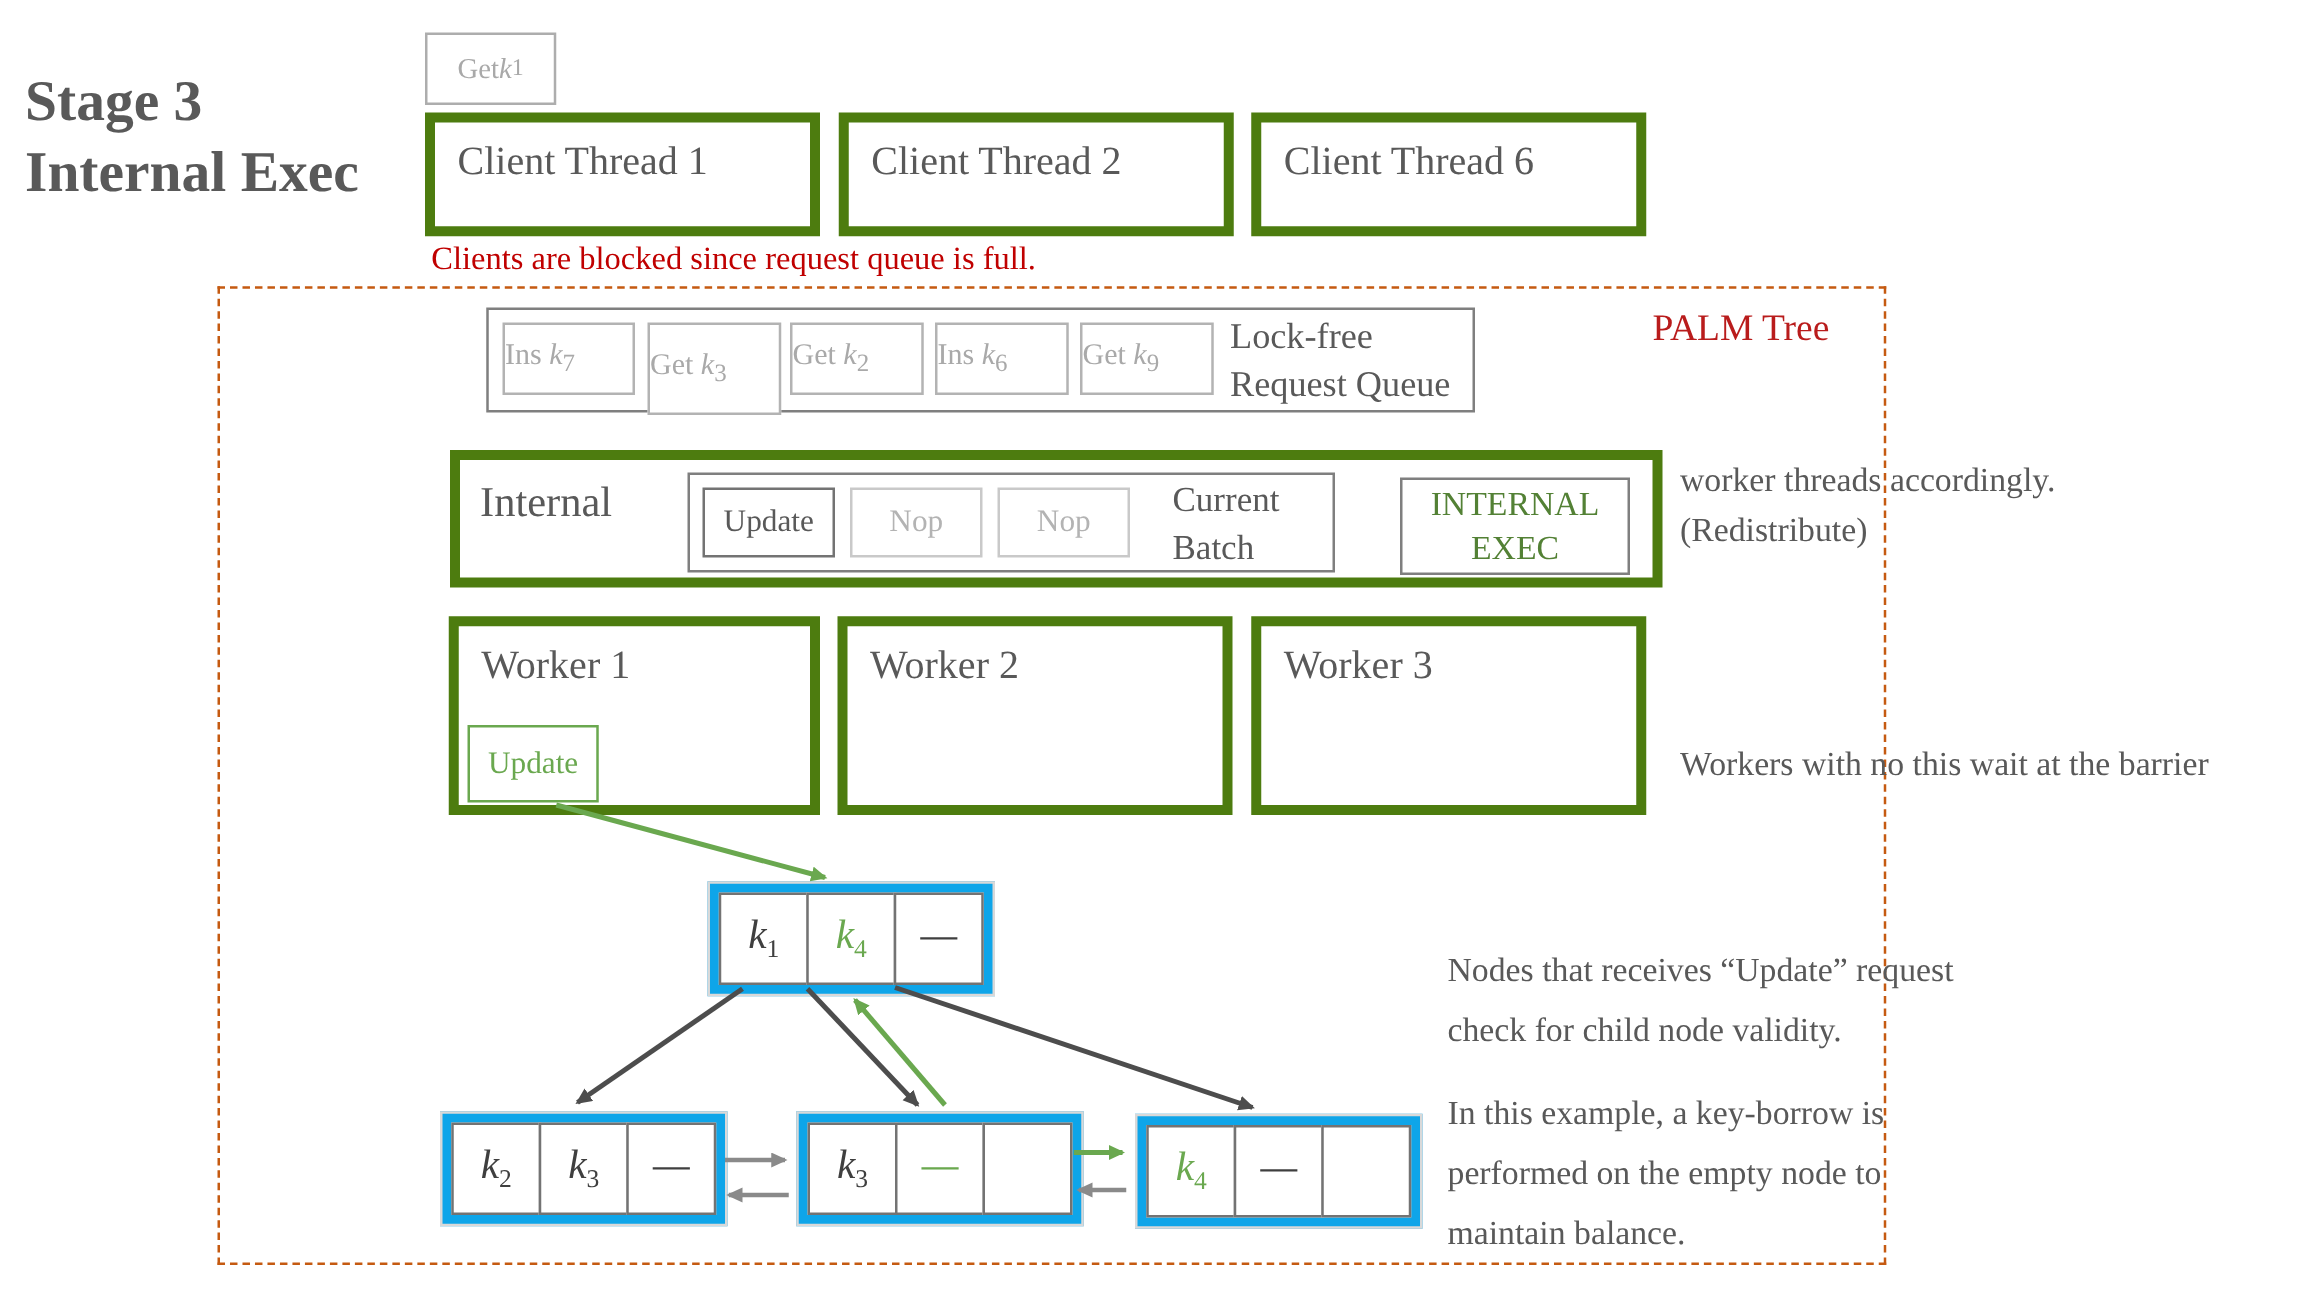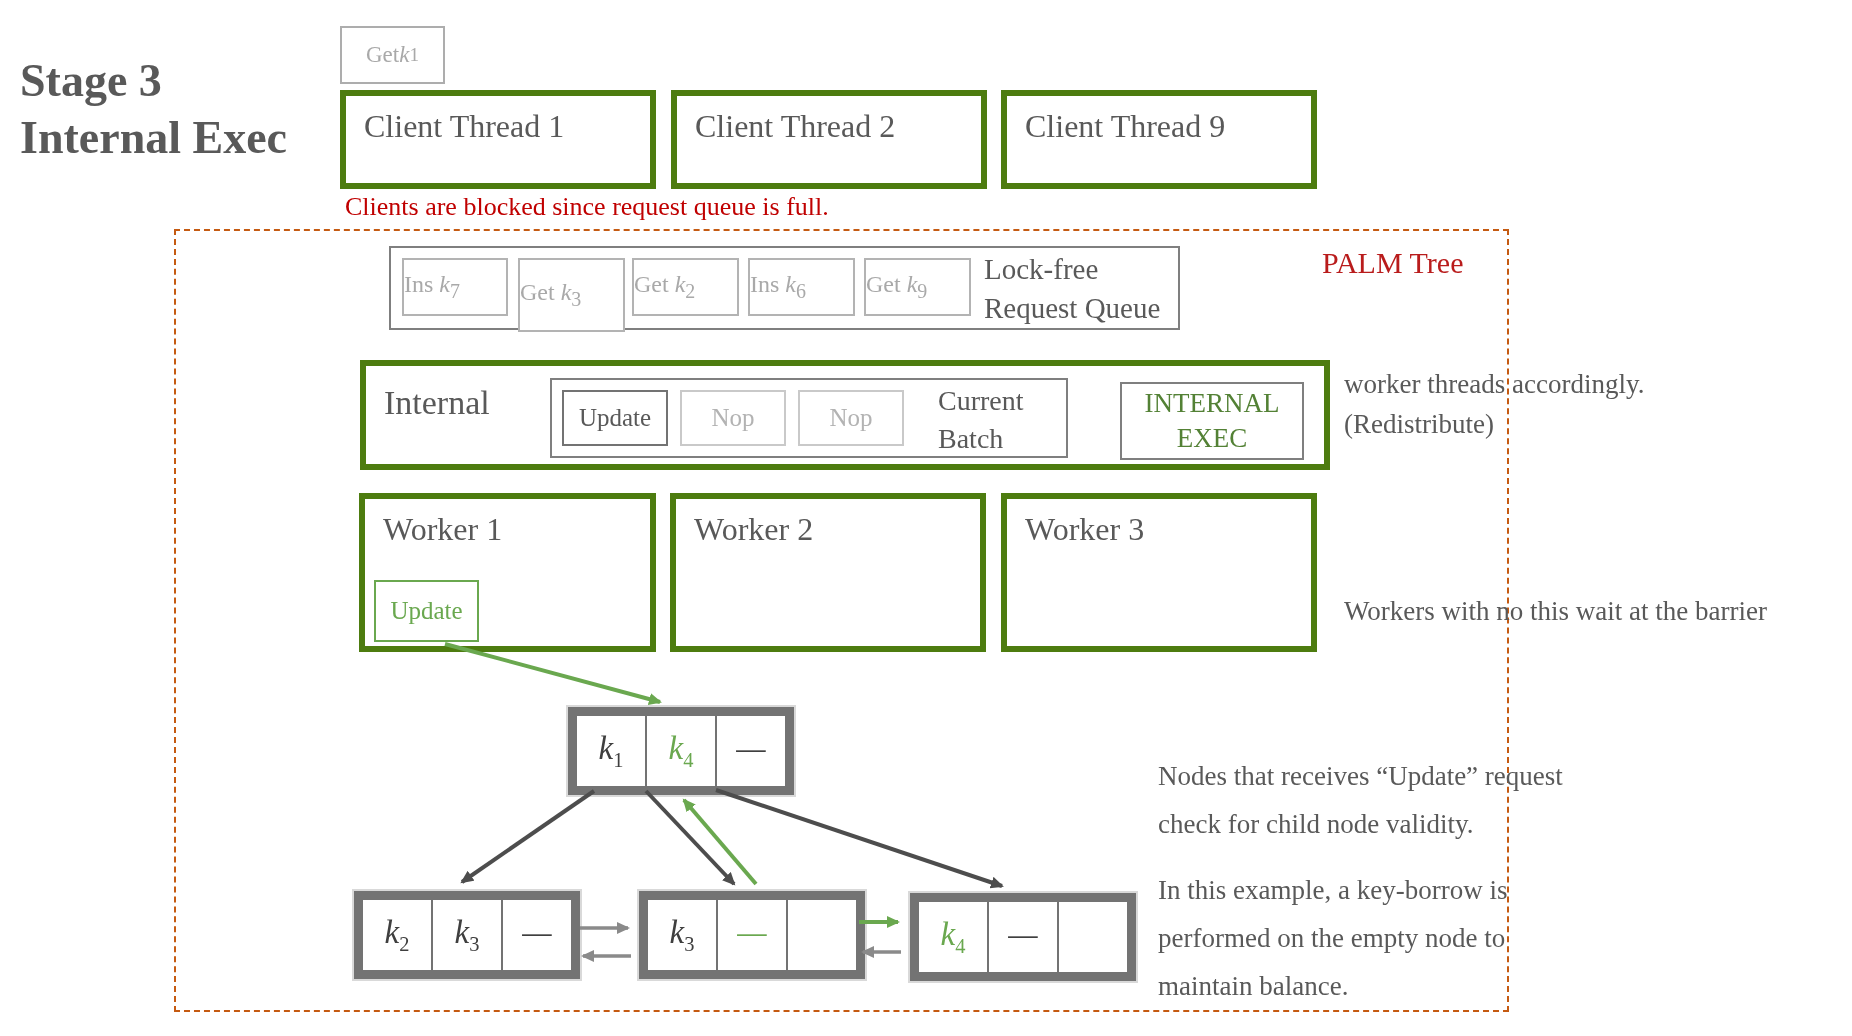--- a/index.html
+++ b/index.html
@@ -2,21 +2,21 @@
 <html><head>
 <meta charset="utf-8">
 <style>
   html,body{margin:0;padding:0;background:#ffffff;}
   .canvas{position:relative;width:1852px;height:1036px;background:#ffffff;overflow:hidden;
           font-family:"Liberation Serif","DejaVu Serif",serif;color:#595959;}
   .abs{position:absolute;box-sizing:border-box;}
 
   .title{font-size:46px;font-weight:bold;color:#595959;line-height:57px;white-space:nowrap;}
 
-  .box-light{border:6px solid #4d7c0f;background:#ffffff;}
+  .box-light{border:8px solid #4d7c0f;background:#ffffff;}
   .box-mid{border:2px solid #adadad;background:#ffffff;}
   .box-dark{border:2px solid #7f7f7f;background:#ffffff;}
 
   .thread-label{padding:12px 18px;font-size:32px;color:#595959;}
   .small-req{display:flex;align-items:center;justify-content:center;height:100%;
              font-size:23px;color:#a9a9a9;}
   .red-note{font-size:26px;color:#c00000;white-space:nowrap;}
 
   .dashed-frame{border:2px dashed #c55a11;}
   .palm-label{font-size:30px;color:#b91c1c;white-space:nowrap;}
@@ -33,21 +33,21 @@
 
   .internal-box{display:flex;flex-direction:column;align-items:center;justify-content:center;
                 font-size:27px;line-height:35px;color:#538135;}
 
   .note{font-size:27px;color:#595959;white-space:nowrap;}
   .lh40{line-height:40px;} .lh48{line-height:48px;}
 
   .update-chip{display:flex;align-items:center;justify-content:center;
                border:2px solid #6aa84f;color:#6aa84f;font-size:25px;background:#fff;}
 
-  .node{background:#737373;border:2px solid #d9d9d9;padding:7px;}
+  .node{background:#0ea5e9;border:2px solid #d9d9d9;padding:7px;}
   .cells{display:flex;}
   .cell{width:68px;height:70px;border:2px solid #737373;margin-left:-2px;
         display:flex;align-items:center;justify-content:center;background:#fff;}
   .cell:first-child{margin-left:0;}
   .key{font-size:33px;color:#3f3f3f;}
   .key[data-variant="green"]{color:#6aa84f;}
   .key[data-variant="dark"]{color:#3f3f3f;}
   .key i{font-style:italic;}
   .key sub{font-size:0.62em;font-style:normal;}
 
@@ -71,21 +71,21 @@
       </span>
   </div>
 
   <div class="abs box-light" style="left:340px;top:90px;width:316px;height:99px;">
     <div class="thread-label">Client Thread 1</div>
   </div>
   <div class="abs box-light" style="left:671px;top:90px;width:316px;height:99px;">
     <div class="thread-label">Client Thread 2</div>
   </div>
   <div class="abs box-light" style="left:1001px;top:90px;width:316px;height:99px;">
-    <div class="thread-label">Client Thread 9</div>
+    <div class="thread-label">Client Thread 6</div>
   </div>
 
   <div class="abs red-note" style="left:345px;top:192px;">Clients are blocked since request queue is full.</div>
 
   <div class="abs dashed-frame" style="left:174px;top:229px;width:1335px;height:783px;"></div>
   <div class="abs palm-label" style="left:1322px;top:246px;">PALM Tree</div>
 
   <div class="abs box-dark" style="left:389px;top:246px;width:791px;height:84px;"></div>
   <div class="abs q-item" style="left:402px;top:258px;width:106px;height:58px;">
       <span><span>Ins </span><i>k</i><sub>7</sub></span>

